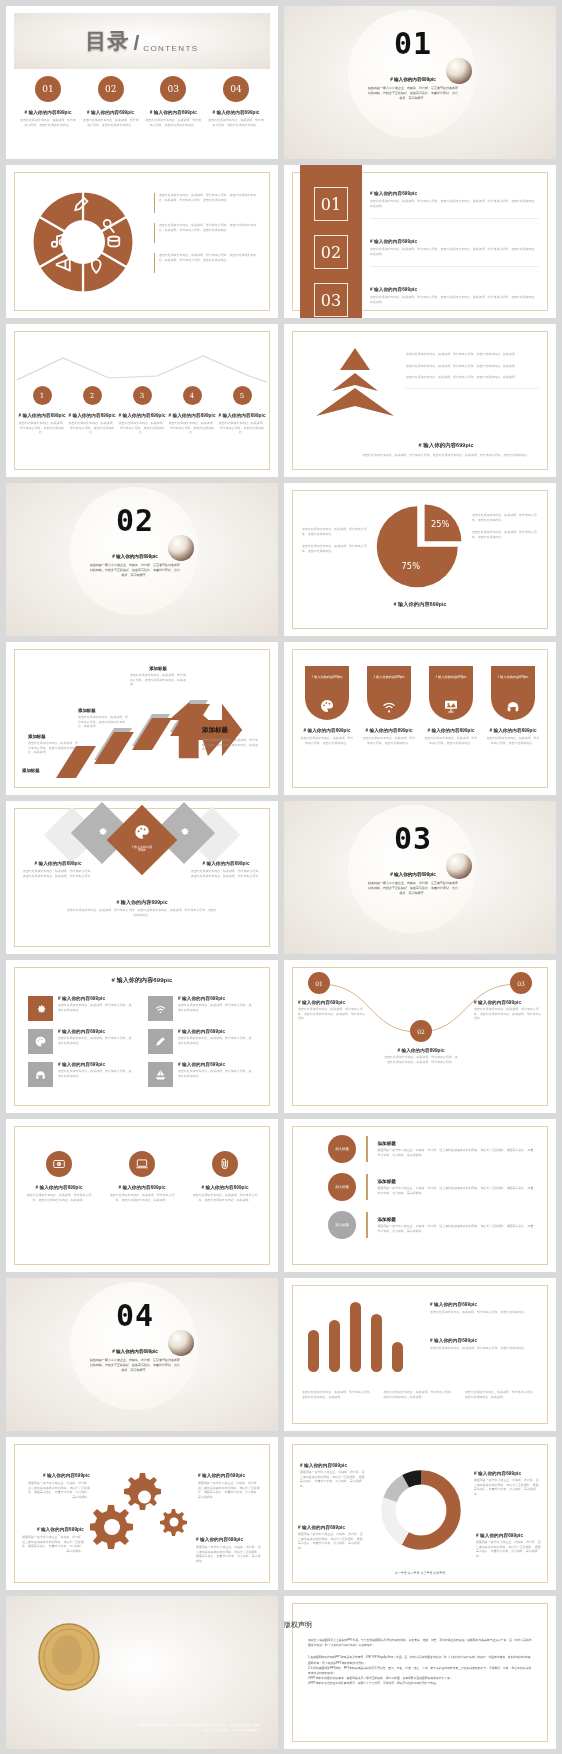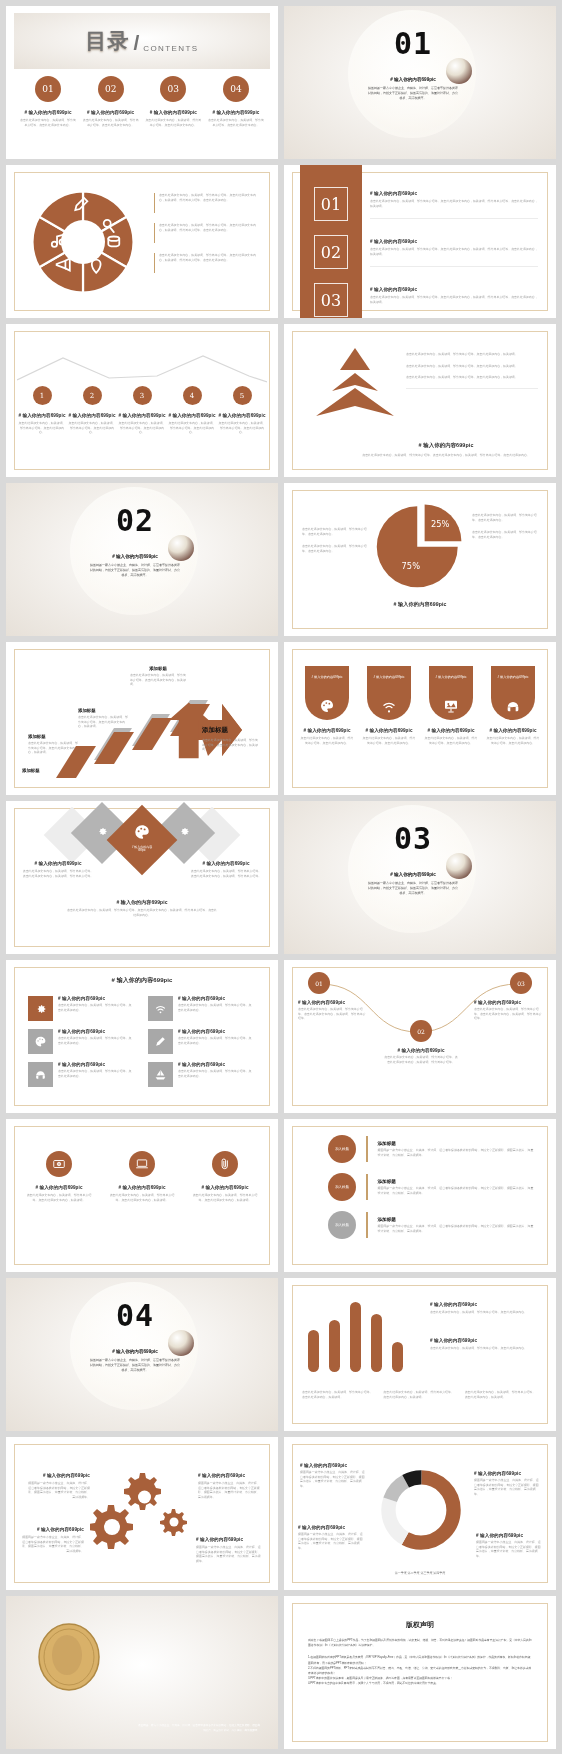--- a/index.html
+++ b/index.html
@@ -86,21 +86,21 @@
   .sec-sub { font-size:4.6px; color:#111; font-weight:bold; text-align:center; }
   .sec-body { font-size:3px; color:#4a4a4a; line-height:1.7; text-align:center; }
   .sq-badge {
     border:1px solid rgba(255,255,255,.85);
     color:#fff; display:flex; align-items:center; justify-content:center;
     font-family:"DejaVu Serif", serif;
   }
   .rule { height:1px; background:#ececec; }
   .left-tick { width:1.5px; background:#c6a06c; }
   .gray { background:#a8a8a8; }
-  .copy-title { font-size:7px; font-weight:bold; color:#222; text-align:center; font-family:"DejaVu Serif", serif;}
+  .copy-title { font-size:7px; font-weight:normal; color:#222; font-family:"DejaVu Serif", serif;}
   .copy-p { font-size:2.8px; color:#555; line-height:1.85; }
   .final-panel {
     position:absolute; right:26px; top:14px; width:146px; height:104px;
     background: rgba(150,80,50,.82);
   }
   .fin-cn { font-family:"DejaVu Sans", sans-serif; font-weight:bold; color:#fff; font-size:21px; line-height:1.05; letter-spacing:2px; }
   .fin-yr { font-family:"DejaVu Sans Mono", monospace; color:#f3e4d4; font-size:22px; line-height:1.05; letter-spacing:2px; }
 </style>
 </head>
 <body>

